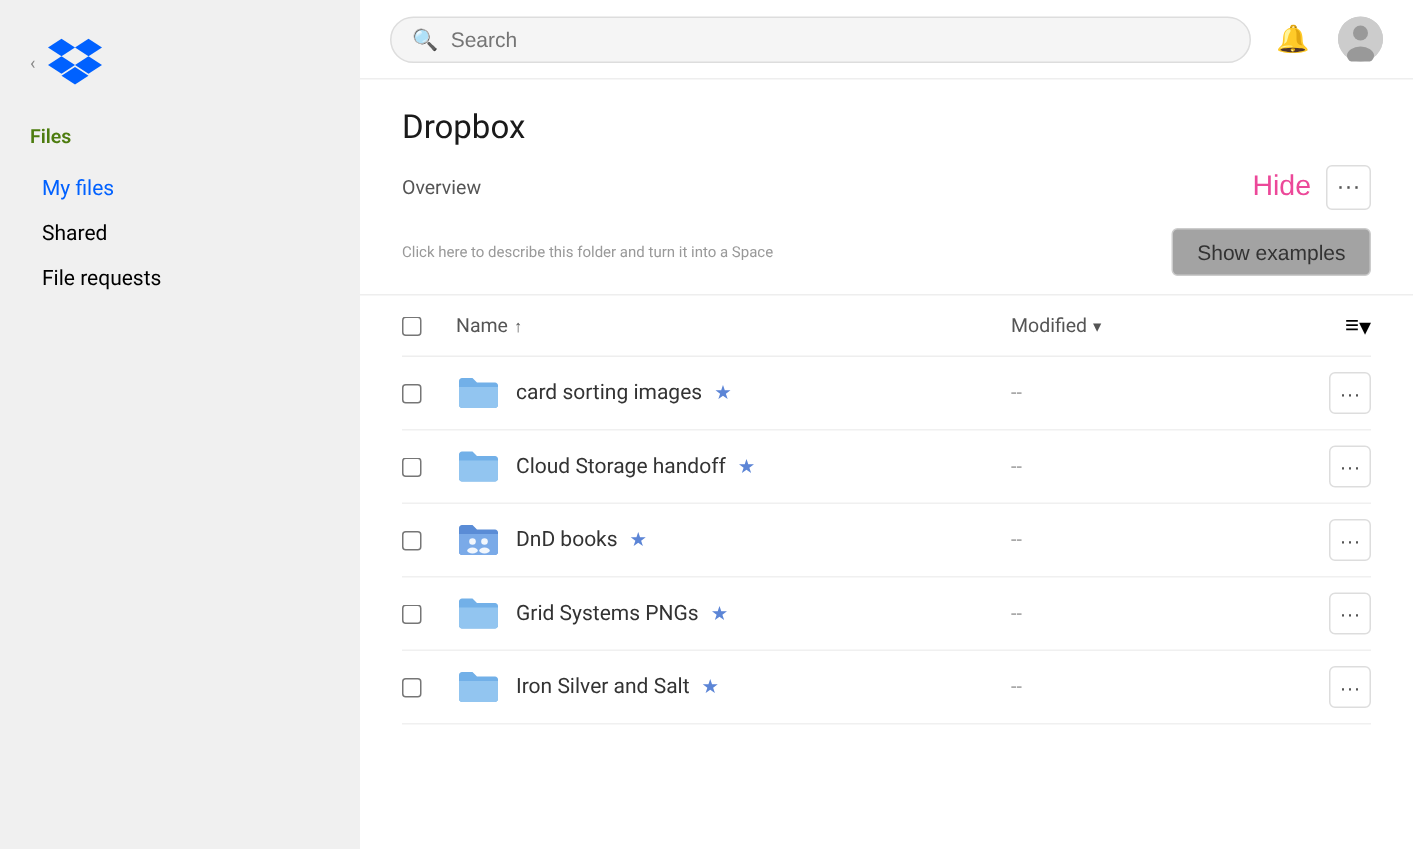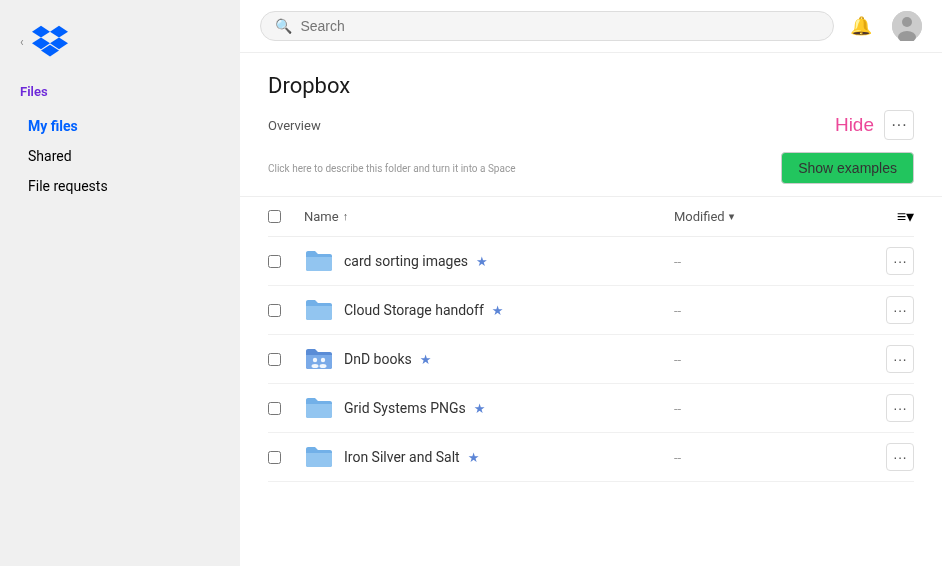--- a/index.html
+++ b/index.html
@@ -21,37 +21,37 @@
       padding: 8px 20px 20px 20px;
       gap: 8px;
     }
     .dropbox-icon {
       width: 36px;
       height: 36px;
     }
     .sidebar-section-label {
       font-size: 13px;
       font-weight: 600;
-      color: #6d28d9;
+      color: #4d7c0f;
       padding: 4px 20px 12px 20px;
     }
     .sidebar-nav {
       display: flex;
       flex-direction: column;
     }
     .sidebar-item {
       padding: 7px 20px;
       font-size: 14px;
       color: #000000;
       cursor: pointer;
       border-radius: 4px;
       margin: 0 8px;
     }
     .sidebar-item.active {
-      font-weight: 700;
+      font-weight: 400;
       color: #0061ff;
       background: transparent;
     }
 
     
     .main {
       flex: 1;
       background: #fff;
       display: flex;
       flex-direction: column;
@@ -174,21 +174,21 @@
     }
     .space-description-text {
       font-size: 10px;
       color: #999;
       flex: 1;
     }
     .show-examples-btn {
       padding: 7px 16px;
       border: 1px solid #ccc;
       border-radius: 4px;
-      background: #22c55e;
+      background: #a3a3a3;
       cursor: pointer;
       font-size: 14px;
       color: #333;
       white-space: nowrap;
     }
 
     
     .divider {
       border: none;
       border-top: 1px solid #eee;

